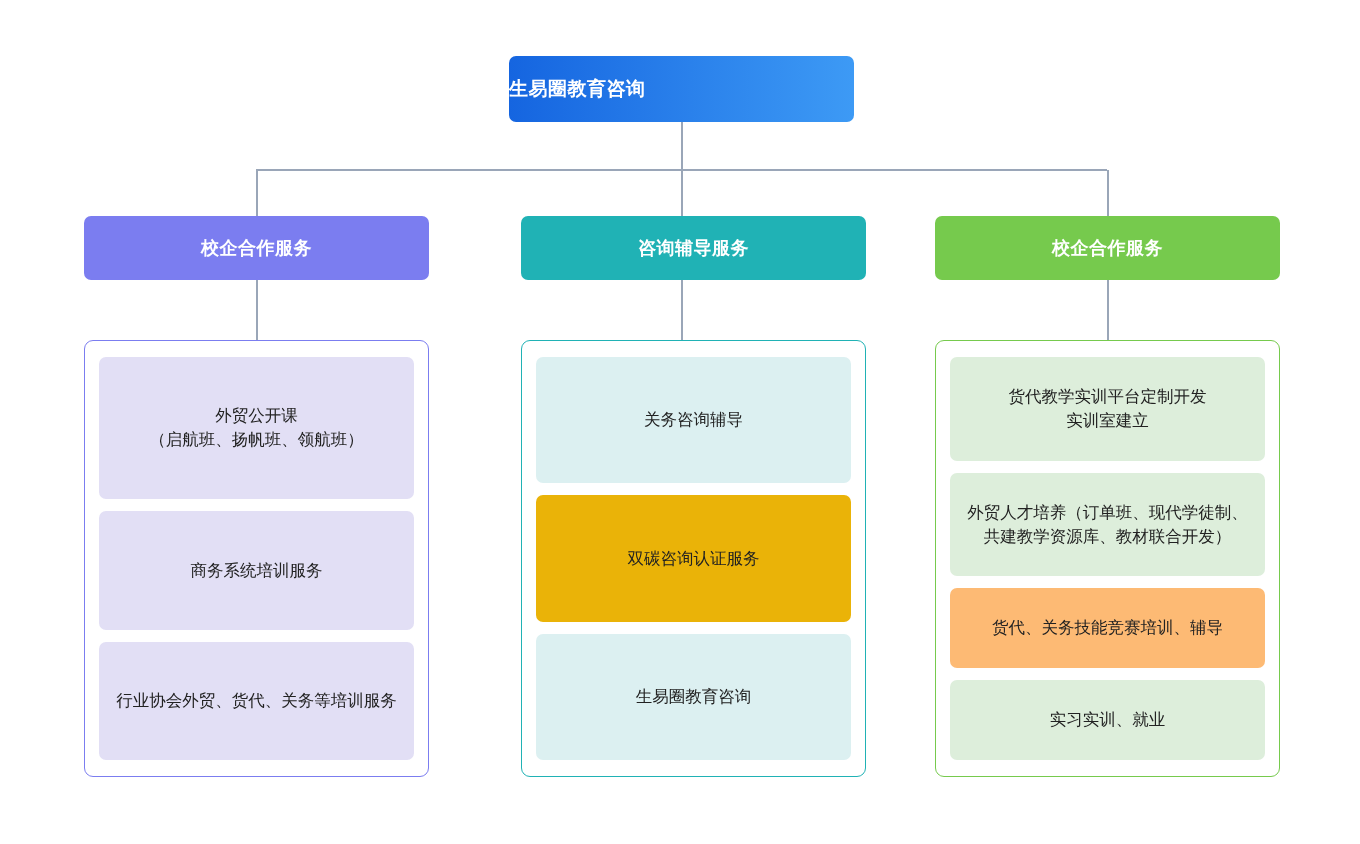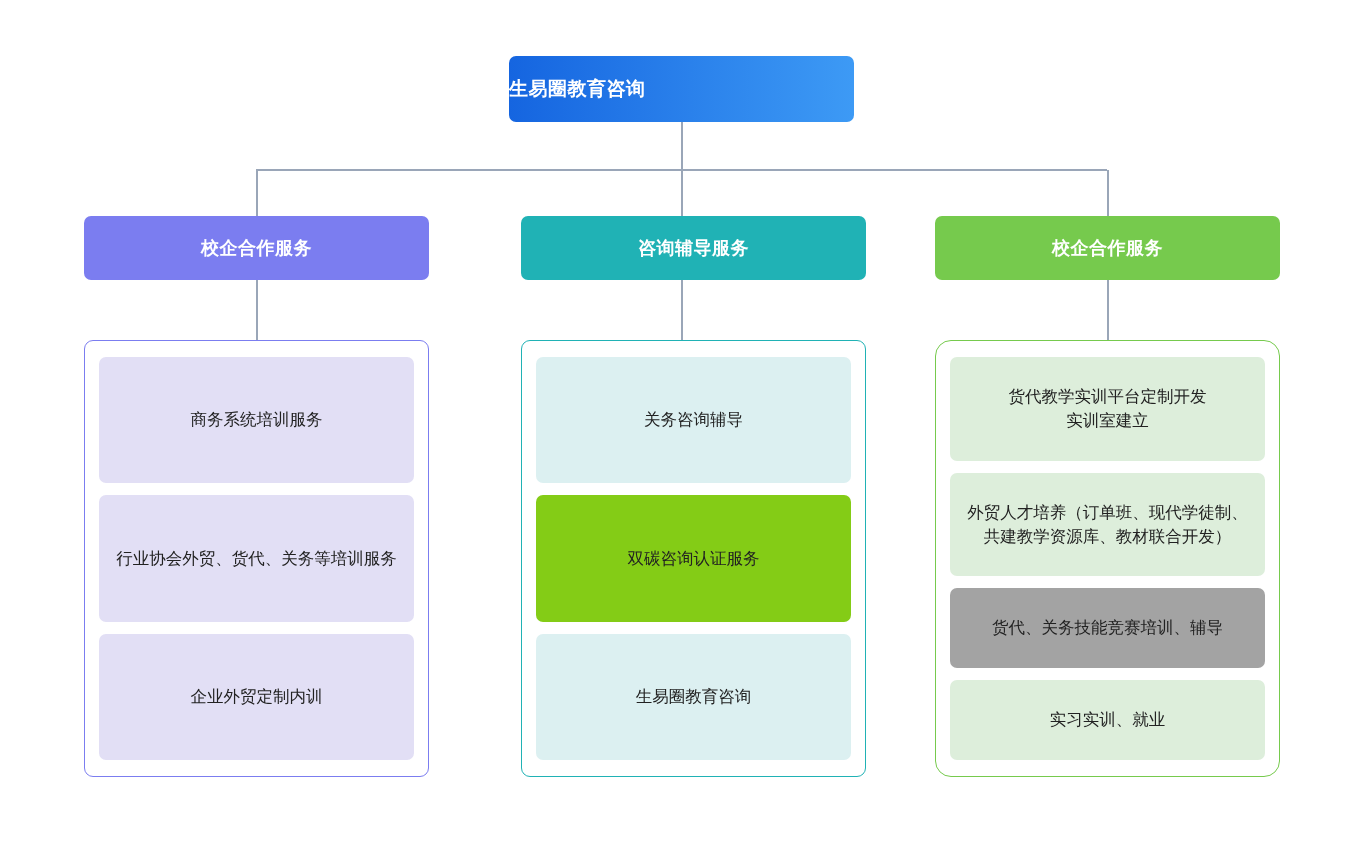--- a/index.html
+++ b/index.html
@@ -152,61 +152,62 @@
   <div class="root-node" style="background: linear-gradient(90deg, rgb(21, 101, 224), rgb(61, 154, 245));">
     <span class="node-title" style="color: rgb(255, 255, 255);">生易圈教育咨询</span>
   </div>
 
   <div class="branch branch-1">
     <div class="branch-header" style="background: rgb(123, 125, 240);">
       <span class="header-title" style="color: rgb(255, 255, 255);">校企合作服务</span>
     </div>
     <div class="item-container" style="border-color: rgb(123, 125, 240);">
       <div class="item-card" style="background: rgb(226, 223, 245);">
+        <span class="item-text">外贸公开课
+（启航班、扬帆班、领航班）</span>
+      </div>
+      <div class="item-card" style="background: rgb(226, 223, 245);">
         <span class="item-text">商务系统培训服务</span>
       </div>
       <div class="item-card" style="background: rgb(226, 223, 245);">
         <span class="item-text">行业协会外贸、货代、关务等培训服务</span>
-      </div>
-      <div class="item-card" style="background: rgb(226, 223, 245);">
-        <span class="item-text">企业外贸定制内训</span>
       </div>
     </div>
   </div>
 
   <div class="branch branch-2">
     <div class="branch-header" style="background: rgb(32, 178, 181);">
       <span class="header-title" style="color: rgb(255, 255, 255);">咨询辅导服务</span>
     </div>
     <div class="item-container" style="border-color: rgb(32, 178, 181);">
       <div class="item-card" style="background: rgb(220, 240, 241);">
         <span class="item-text">关务咨询辅导</span>
       </div>
-      <div class="item-card" style="background: #84cc16;">
+      <div class="item-card" style="background: #eab308;">
         <span class="item-text">双碳咨询认证服务</span>
       </div>
       <div class="item-card" style="background: rgb(220, 240, 241);">
         <span class="item-text">生易圈教育咨询</span>
       </div>
     </div>
   </div>
 
   <div class="branch branch-3">
     <div class="branch-header" style="background: rgb(118, 202, 77);">
       <span class="header-title" style="color: rgb(255, 255, 255);">校企合作服务</span>
     </div>
-    <div class="item-container" style="border-color: rgb(118, 202, 77); border-radius: 16px;">
+    <div class="item-container" style="border-color: rgb(118, 202, 77);">
       <div class="item-card" style="background: rgb(221, 238, 219);">
         <span class="item-text">货代教学实训平台定制开发
 实训室建立</span>
       </div>
       <div class="item-card" style="background: rgb(221, 238, 219);">
         <span class="item-text">外贸人才培养（订单班、现代学徒制、共建教学资源库、教材联合开发）</span>
       </div>
-      <div class="item-card" style="background: #a3a3a3;">
+      <div class="item-card" style="background: #fdba74;">
         <span class="item-text">货代、关务技能竞赛培训、辅导</span>
       </div>
       <div class="item-card" style="background: rgb(221, 238, 219);">
         <span class="item-text">实习实训、就业</span>
       </div>
     </div>
   </div>
 
 </div>
 

